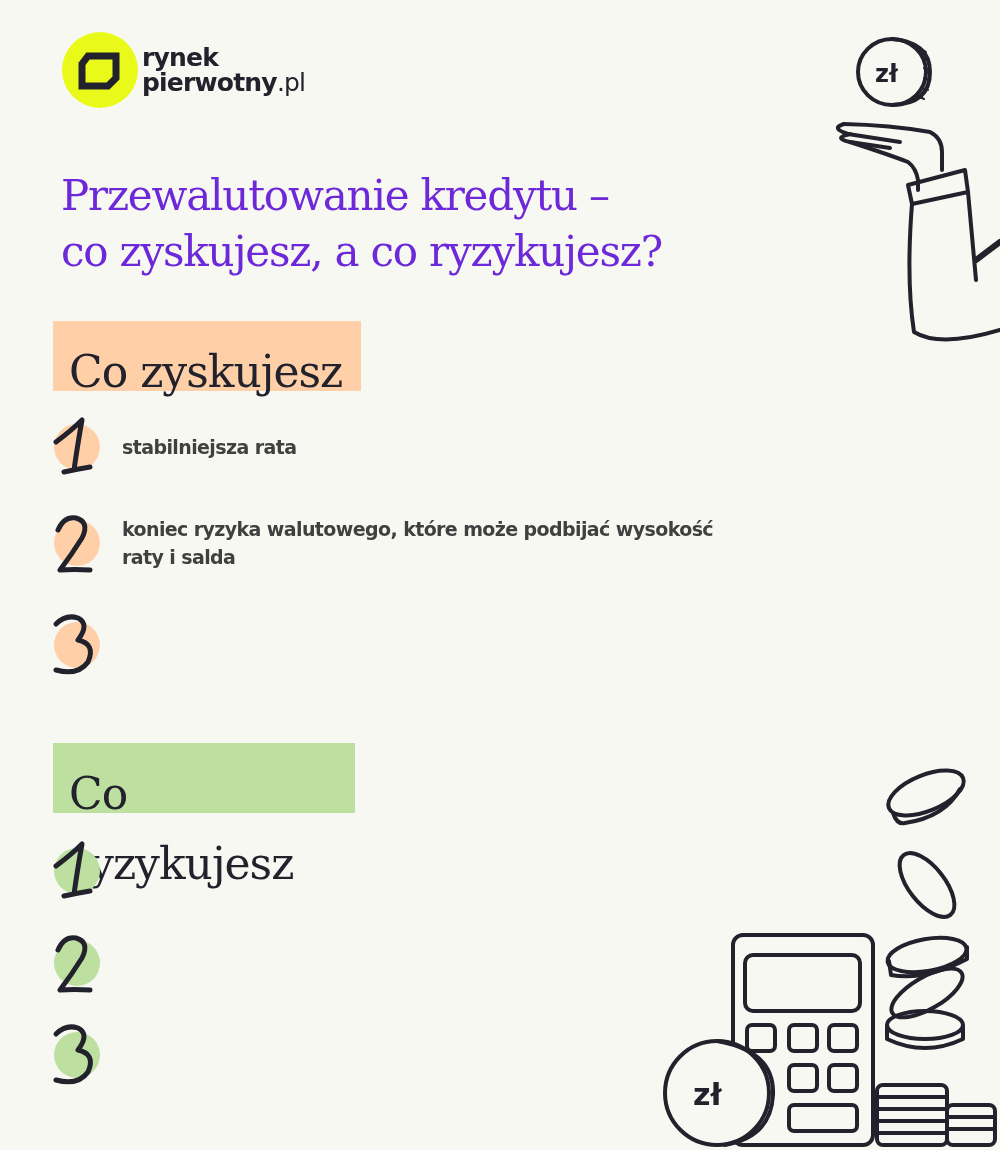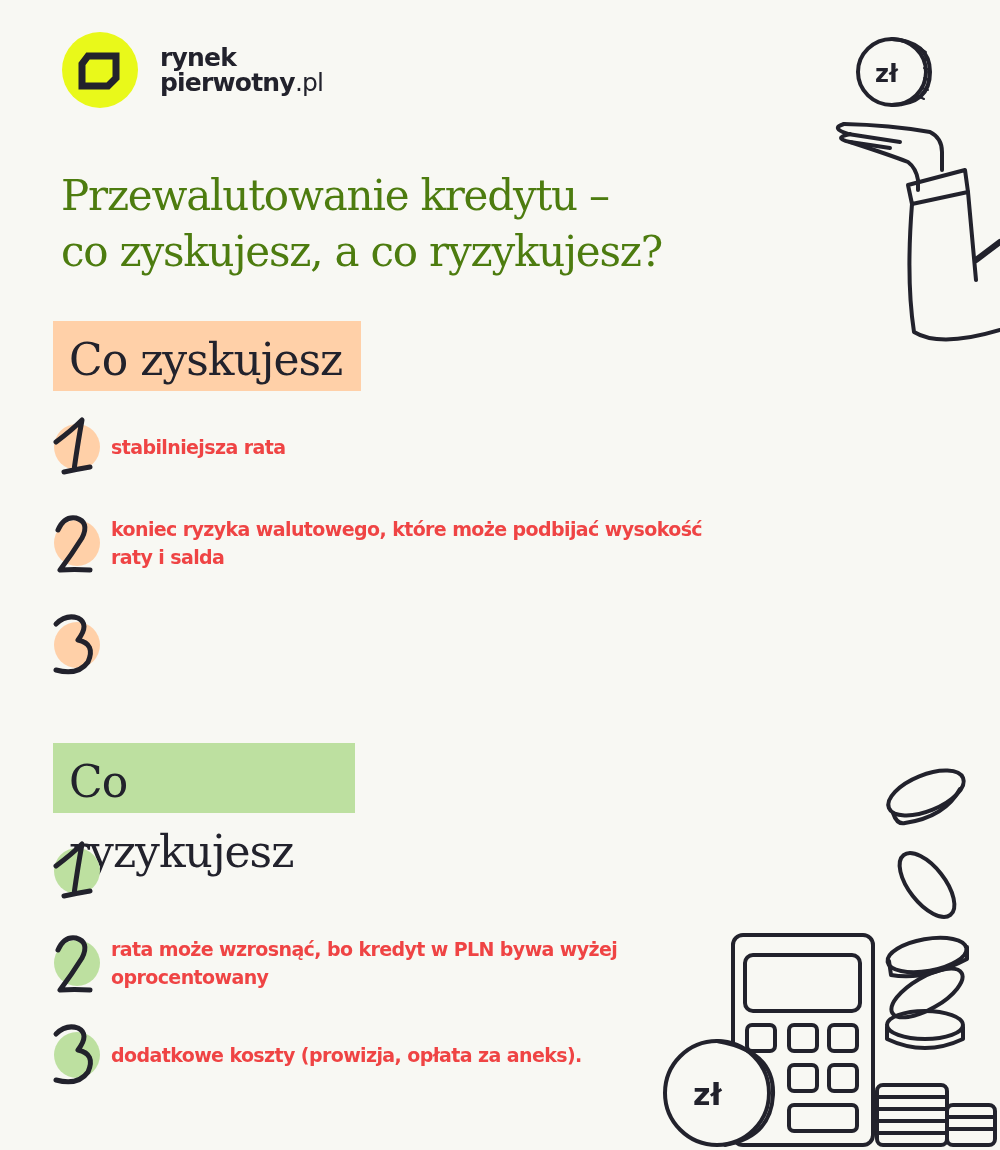--- a/index.html
+++ b/index.html
@@ -1,30 +1,30 @@
 <!DOCTYPE html>
 <html><head>
 <meta charset="utf-8">
 <style>
   html, body { margin:0; padding:0; }
   body { width:1000px; height:1150px; background:#f8f8f3; position:relative; overflow:hidden; color:#22222c; font-family:"Liberation Sans", sans-serif; }
   .logo { position:absolute; left:62px; top:32px; display:flex; align-items:center; }
   .logo-mark { width:76px; height:76px; border-radius:50%; background:#e9f91a; position:relative; }
   .logo-mark svg { position:absolute; left:0; top:0; }
-  .logo-text { margin-left:22px; font-family:"DejaVu Sans", sans-serif; font-weight:bold; font-size:25px; line-height:25px; letter-spacing:-0.8px; color:#22222c; }
+  .logo-text { margin-left:4px; font-family:"DejaVu Sans", sans-serif; font-weight:bold; font-size:25px; line-height:25px; letter-spacing:-0.8px; color:#22222c; }
   .logo-text .pl { font-weight:normal; }
-  .title { position:absolute; left:61px; top:168px; font-family:"DejaVu Serif", serif; font-size:42px; line-height:56px; color:#4d7c0f; font-weight:normal; margin:0; letter-spacing:-1.2px; }
-  .section-head { position:absolute; left:53px; height:70px; font-family:"DejaVu Serif", serif; font-size:44px; line-height:70px; padding:4px 14px 0 16px; letter-spacing:-1px; box-sizing:border-box; }
+  .title { position:absolute; left:61px; top:168px; font-family:"DejaVu Serif", serif; font-size:42px; line-height:56px; color:#6d28d9; font-weight:normal; margin:0; letter-spacing:-1.2px; }
+  .section-head { position:absolute; left:53px; height:70px; font-family:"DejaVu Serif", serif; font-size:44px; line-height:70px; padding:16px 14px 0 16px; letter-spacing:-1px; box-sizing:border-box; }
   .sec-gain { top:321px; width:308px; background:#ffd0a8; }
   .sec-risk { top:743px; width:302px; background:#bde0a0; }
   .item { position:absolute; left:50px; display:flex; align-items:center; }
   .num { width:56px; height:70px; position:relative; flex:none; }
   .num .dot { position:absolute; width:46px; height:46px; border-radius:50%; left:4px; top:12px; }
   .num svg { position:absolute; left:0; top:0; }
-  .item-text { margin-left:5px; font-family:"DejaVu Sans", sans-serif; font-weight:bold; font-size:19px; line-height:28px; letter-spacing:-0.6px; color:#ef4444; width:600px; }
+  .item-text { margin-left:16px; font-family:"DejaVu Sans", sans-serif; font-weight:bold; font-size:19px; line-height:28px; letter-spacing:-0.6px; color:#404040; width:600px; }
   .art { position:absolute; }
 </style>
 </head>
 <body>
 
 <div class="logo">
   <div class="logo-mark">
     <svg width="76" height="76" viewBox="0 0 76 76">
       <path d="M26 24 L54 24 L54 46 L46 54 L20 54 L20 32 Z" fill="none" stroke="#22222c" stroke-width="7" stroke-linejoin="miter"></path>
       <rect x="27" y="31" width="20" height="17" fill="#e9f91a"></rect>
@@ -83,31 +83,29 @@
   </div>
 </div>
 
 <div class="item" style="top:928px">
   <div class="num">
     <div class="dot" style="background:#bde0a0"></div>
     <svg width="56" height="70" viewBox="0 0 56 70">
         <path d="M8 22 Q14 8 26 10 Q40 14 32 30 Q22 46 10 62 Q24 61 40 62" fill="none" stroke="#22222c" stroke-width="5" stroke-linecap="round" stroke-linejoin="round"></path>
       </svg>
   </div>
-  <div class="item-text">rata może wzrosnąć, bo kredyt w PLN bywa wyżej oprocentowany</div>
 </div>
 
 <div class="item" style="top:1020px">
   <div class="num">
     <div class="dot" style="background:#bde0a0"></div>
     <svg width="56" height="70" viewBox="0 0 56 70">
         <path d="M6 14 Q16 4 28 8 Q40 14 28 30 Q46 34 38 52 Q28 66 6 60" fill="none" stroke="#22222c" stroke-width="5" stroke-linecap="round" stroke-linejoin="round"></path>
       </svg>
   </div>
-  <div class="item-text">dodatkowe koszty (prowizja, opłata za aneks).</div>
 </div>
 
 <div class="art" style="left:830px; top:30px;">
   <svg width="170" height="330" viewBox="0 0 170 330">
     <g fill="none" stroke="#22222c" stroke-width="4" stroke-linecap="round" stroke-linejoin="round">
       <ellipse cx="62" cy="42" rx="34" ry="33"></ellipse>
       <path d="M62 9 Q100 12 100 42 Q100 74 62 75"></path>
       <path d="M90 18 L96 22 M93 28 L99 31 M94 38 L100 40 M94 48 L100 50 M92 58 L98 60 M88 66 L94 69" stroke-width="2"></path>
       <path d="M14 94 Q60 95 100 102 Q112 108 112 122 L112 140"></path>
       <path d="M14 94 Q0 98 18 104 L70 112"></path>

